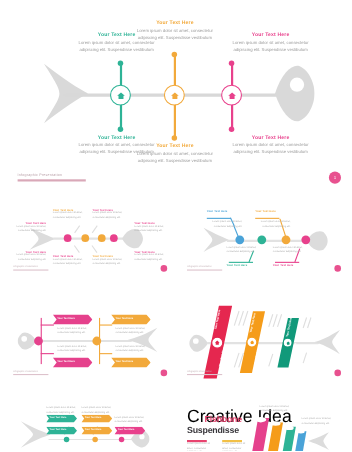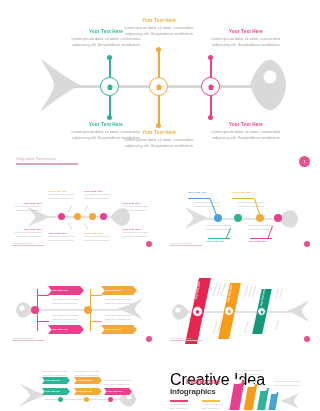--- a/index.html
+++ b/index.html
@@ -414,21 +414,21 @@
         <div class="mini-b">Lorem ipsum dolor sit amet, consectetur adipiscing elit.</div>
       </div>
       <div style="position:absolute; left:100px; top:13px; width:32px;">
         <div class="mini-b">Lorem ipsum dolor sit amet, consectetur adipiscing elit.</div>
       </div>
     </div>
 
     <div class="thumb title-slide" style="left:162px; top:190px; width:154px; height:44px;">
       <div style="position:absolute; left:8px; top:5px;">Creative Idea</div>
       <div class="big1" style="position:absolute; left:8px; top:11px;">Fishbone</div>
-      <div class="big2" style="position:absolute; left:8px; top:21px;">Infographics</div>
+      <div class="big2" style="position:absolute; left:8px; top:21px;">Suspendisse</div>
       <div style="position:absolute; left:8px; top:34px; width:24px;">
         <div style="height:2px; background:#e8436f; width:18px;"></div>
         <div class="sub" style="margin-top:1px;">Lorem ipsum dolor sit amet, consectetur adipiscing elit.</div>
       </div>
       <div style="position:absolute; left:40px; top:34px; width:24px;">
         <div style="height:2px; background:#f2c046; width:18px;"></div>
         <div class="sub" style="margin-top:1px;">Lorem ipsum dolor sit amet, consectetur adipiscing elit.</div>
       </div>
       <div style="position:absolute; left:74px; top:3px; width:34px;">
         <div class="sub">Lorem ipsum dolor sit amet, consectetur adipiscing elit.</div>

